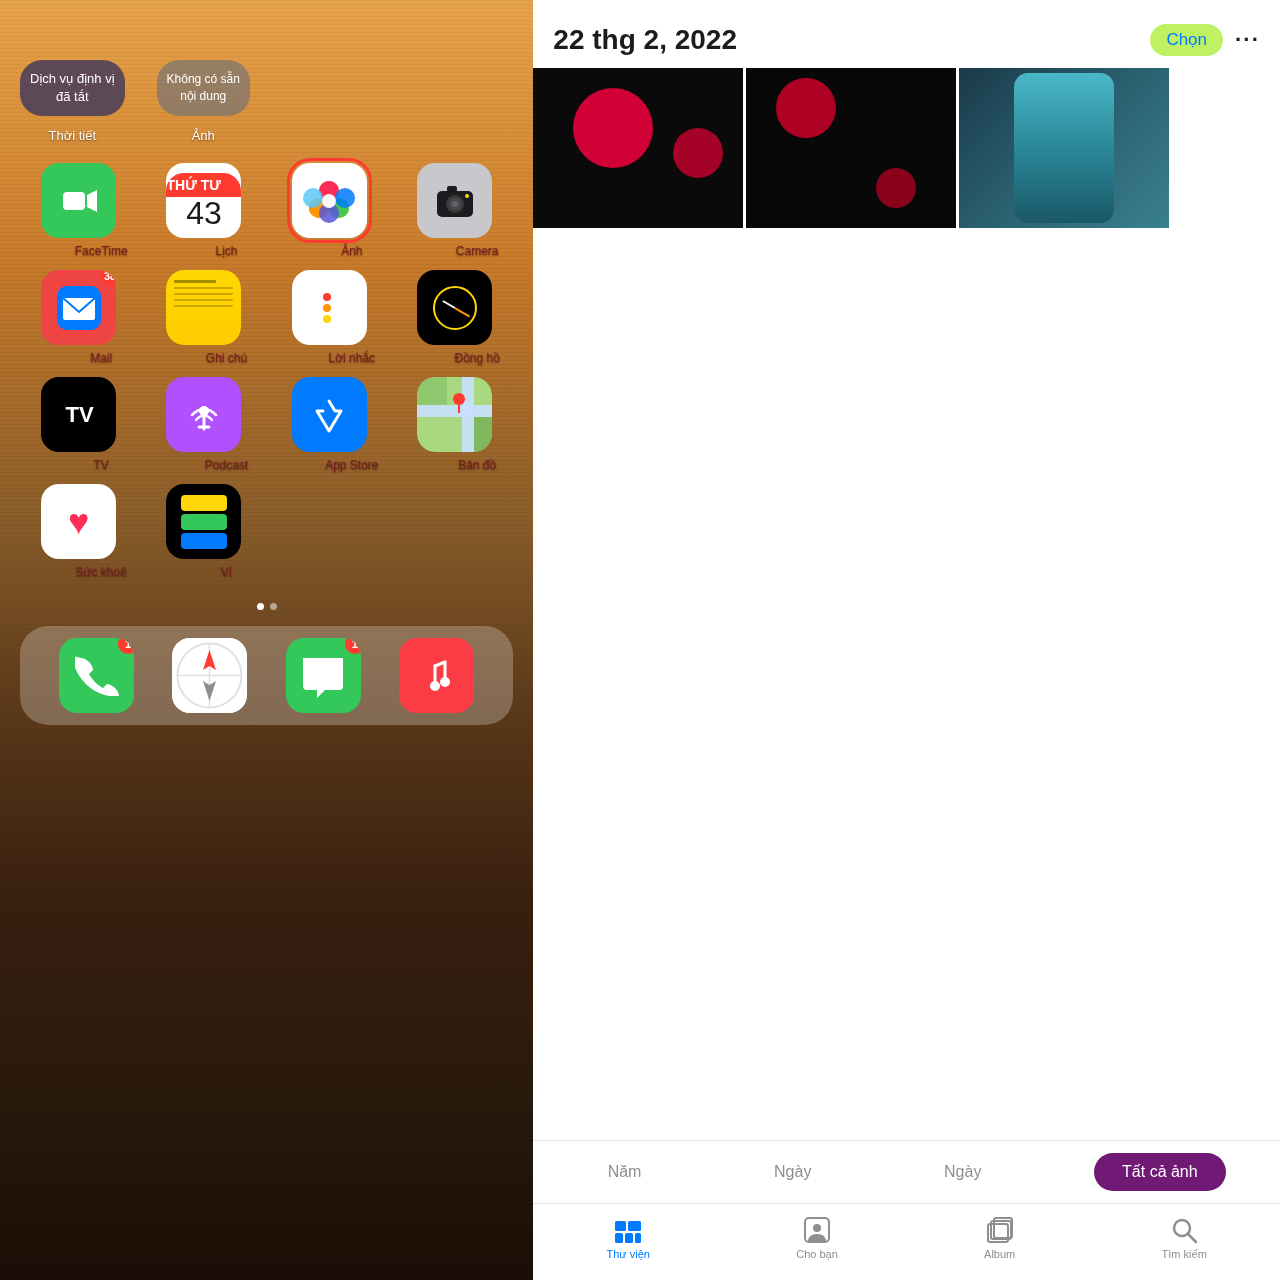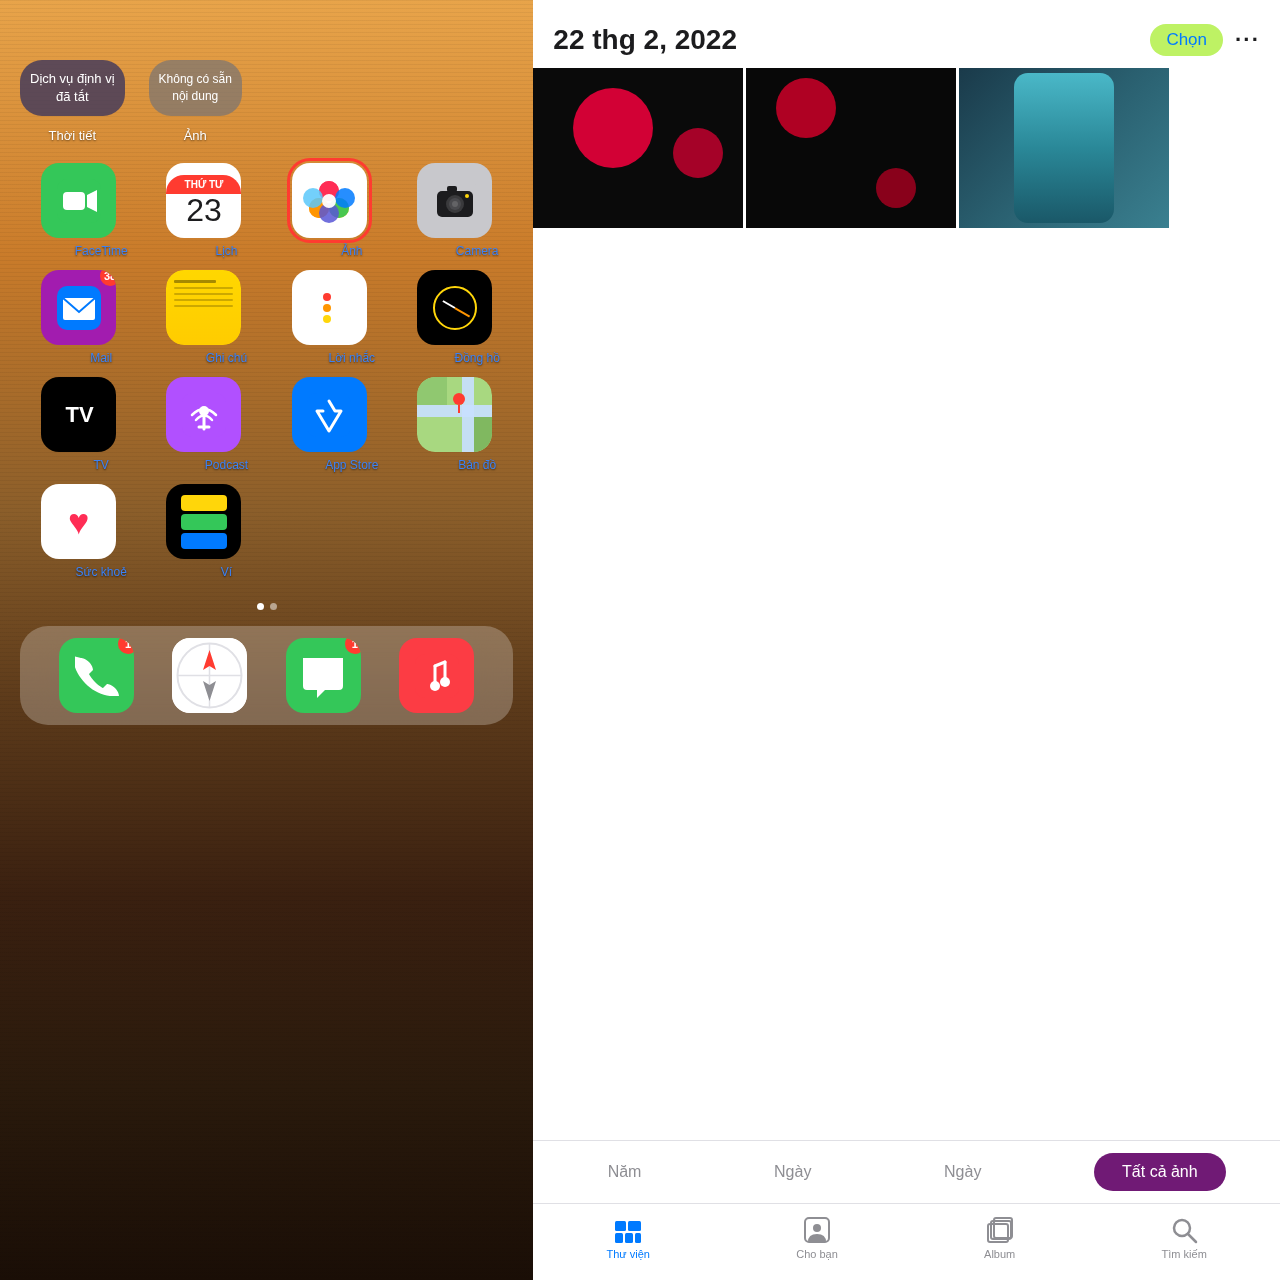--- a/index.html
+++ b/index.html
@@ -53,21 +53,21 @@
       z-index: 2;
       padding: 20px 20px 0;
       height: 100%;
       display: flex;
       flex-direction: column;
     }
 
     
     .widget-row {
       display: flex;
-      gap: 24px;
+      gap: 32px;
       margin-bottom: 20px;
       margin-top: 40px;
     }
 
     .widget {
       flex: 1;
       height: 160px;
       border-radius: 22px;
       display: flex;
       flex-direction: column;
@@ -131,21 +131,21 @@
       position: relative;
       overflow: hidden;
     }
 
     .app-icon.selected {
       outline: 3px solid #ff3b30;
       outline-offset: 2px;
     }
 
     .app-label {
-      color: #3b82f6;
+      color: #7f1d1d;
       font-size: 12px;
       text-shadow: 0 1px 2px rgba(0,0,0,0.6);
       text-align: center;
       margin-left: 45px;
     }
 
     .badge {
       position: absolute;
       top: -4px;
       right: -4px;
@@ -167,39 +167,39 @@
     .icon-facetime { background: #34c759; }
     
     .icon-calendar {
       background: white;
       flex-direction: column;
       color: #1c1c1e;
     }
     .cal-top {
       background: #ff3b30;
       width: 100%;
-      text-align: center;
+      text-align: left;
       color: white;
-      font-size: 10px;
+      font-size: 14px;
       font-weight: 600;
       padding: 4px 0;
       border-radius: 18px 18px 0 0;
     }
     .cal-date {
       font-size: 32px;
       font-weight: 200;
       color: #1c1c1e;
       line-height: 1;
     }
     
     .icon-photos { background: white; }
     
     .icon-camera { background: #c8c8cc; }
     
-    .icon-mail { background: #a21caf; }
+    .icon-mail { background: #ef4444; }
     
     .icon-reminders { background: white; }
     
     .icon-clock { background: black; }
     
     .icon-tv { background: black; }
     
     .icon-podcasts { background: #b150ff; }
     
     .icon-appstore { background: #007aff; }
@@ -595,21 +595,21 @@
             <rect x="6" y="13" width="22" height="18" rx="4" fill="white"></rect>
             <polygon points="30,16 40,11 40,33 30,28" fill="white"></polygon>
           </svg>
         </div>
         <span class="app-label">FaceTime</span>
       </div>
 
       <div class="app-item">
         <div class="app-icon icon-calendar" style="flex-direction:column;padding:0;overflow:hidden;">
           <div class="cal-top">THỨ TƯ</div>
-          <div class="cal-date">23</div>
+          <div class="cal-date">43</div>
         </div>
         <span class="app-label">Lịch</span>
       </div>
 
       <div class="app-item">
         <div class="app-icon icon-photos selected" style="padding:4px;">
           <svg width="60" height="60" viewBox="0 0 60 60">
             <circle cx="30" cy="20" r="10" fill="#ff2d55"></circle>
             <circle cx="20" cy="37" r="10" fill="#ff9500"></circle>
             <circle cx="40" cy="37" r="10" fill="#ffcc00"></circle>

